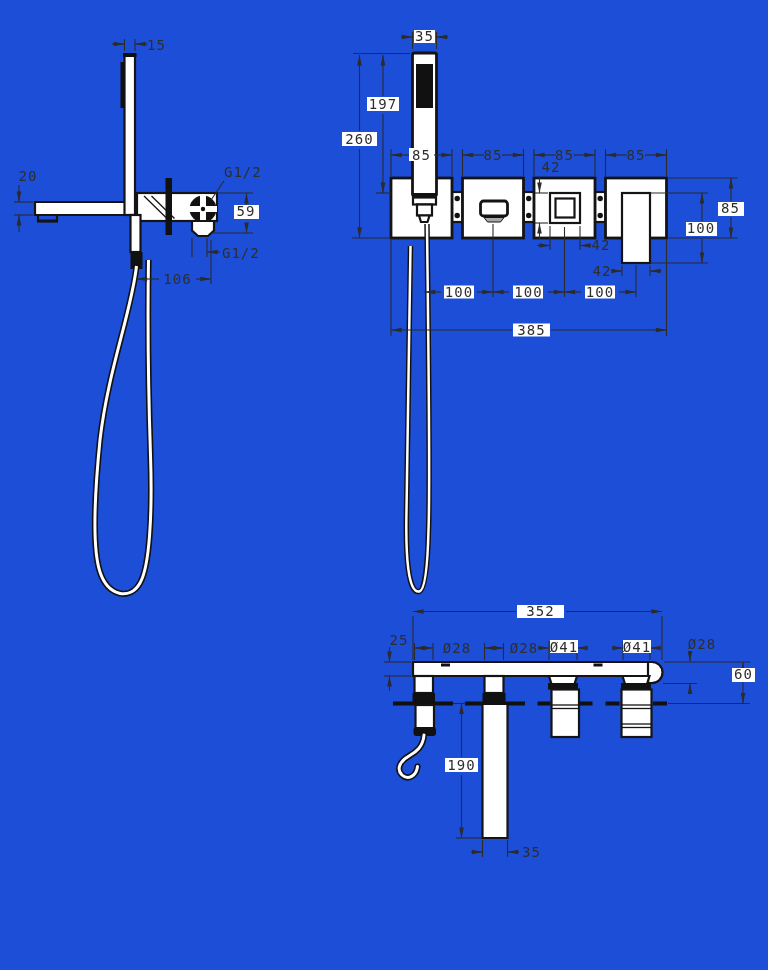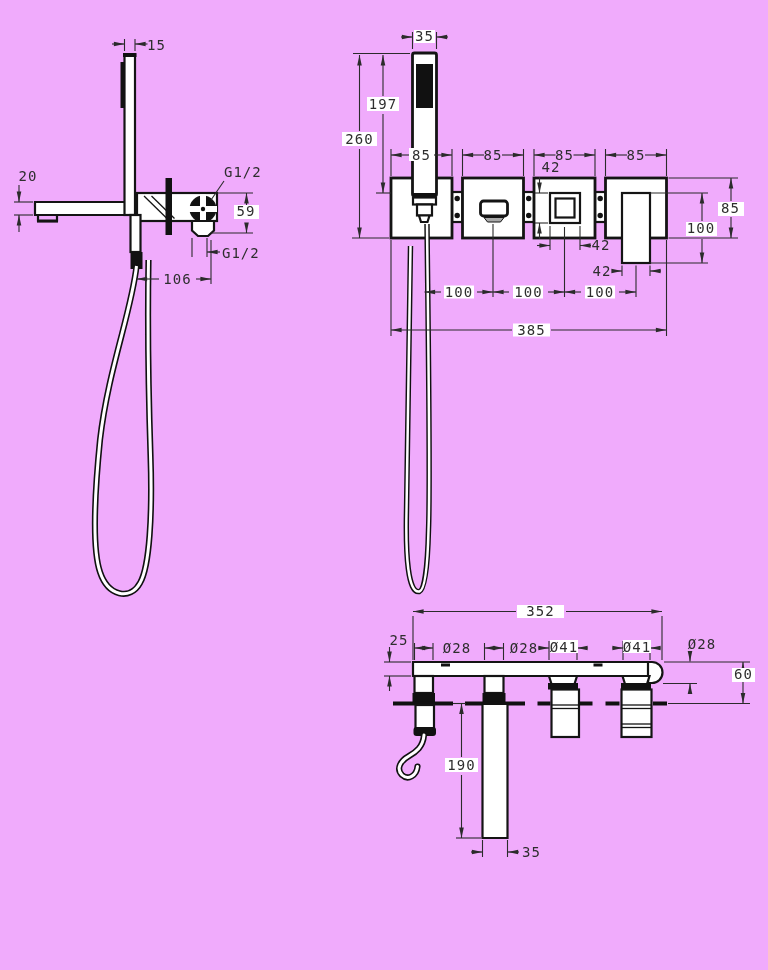--- a/index.html
+++ b/index.html
@@ -1,16 +1,16 @@
 <!DOCTYPE html>
 <html><head>
 <meta charset="utf-8">
 <style>
   html,body{margin:0;padding:0;background:#ffffff;}
-  .stage{position:relative;width:768px;height:970px;background:#f0abfc;overflow:hidden;
+  .stage{position:relative;width:768px;height:970px;background:#1d4ed8;overflow:hidden;
          font-family:"DejaVu Sans Mono", monospace;}
   svg{display:block;}
   .obj{stroke:#141414;stroke-width:2.2;fill:none;stroke-linejoin:miter;}
   .objf{stroke:#141414;stroke-width:2.2;fill:#ffffff;stroke-linejoin:miter;}
   .objb{stroke:#141414;stroke-width:2.8;fill:#ffffff;}
   .thin{stroke:#141414;stroke-width:1.3;fill:none;}
   .dk{fill:#111111;stroke:none;}
   .hose{stroke:#111111;stroke-width:6.2;fill:none;}
   .hosein{stroke:#ffffff;stroke-width:3;fill:none;}
   .hose2{stroke:#111111;stroke-width:5.4;fill:none;}

